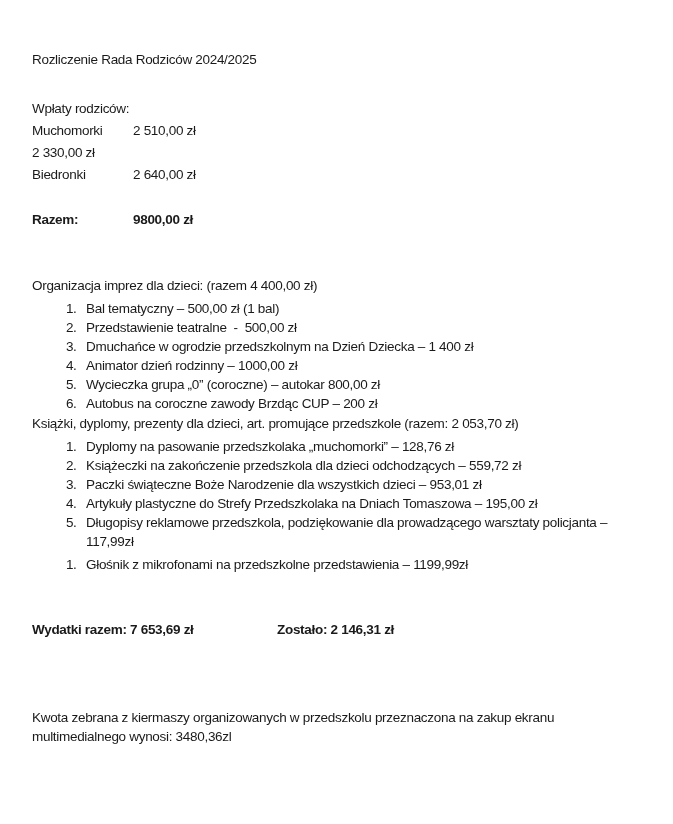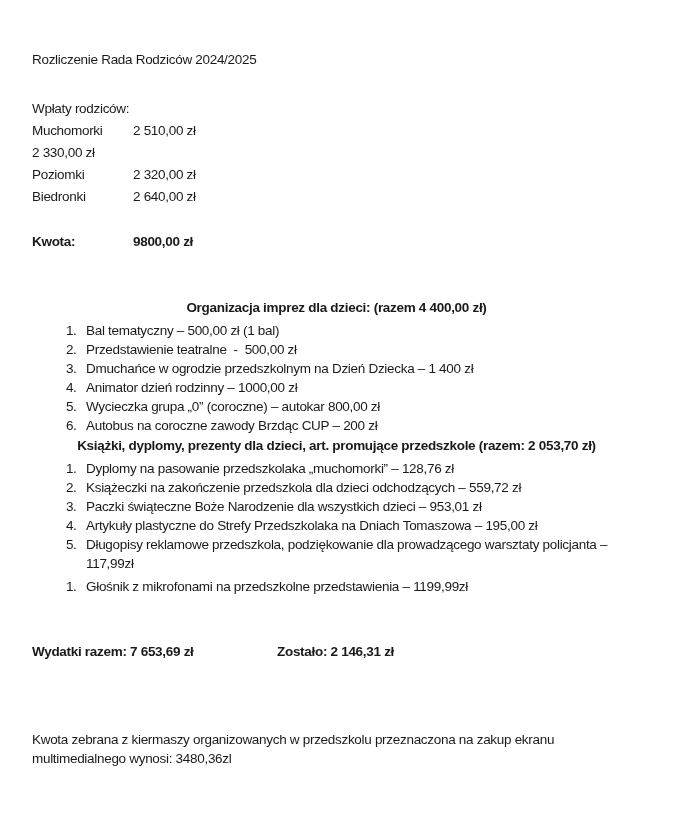--- a/index.html
+++ b/index.html
@@ -37,24 +37,23 @@
   .pay-label { width: 101px; flex: 0 0 auto; }
   .pay-amount { flex: 0 0 auto; }
   .total-row {
     display: flex;
     line-height: 22px;
     margin-top: 23px;
     font-weight: bold;
   }
   .total-label { width: 101px; flex: 0 0 auto; }
   .section-heading {
-    font-weight: bold;
+    font-weight: normal;
     line-height: 19px;
     margin: 0;
-    text-align: center;
   }
   .sec-organizacja { margin-top: 45px; }
   .sec-ksiazki { margin-top: 1px; }
   .sec-inne { margin-top: 9px; }
   ol.items {
     margin: 4px 0 0 0;
     padding: 0 0 0 48px;
     list-style-type: decimal;
   }
   ol.items li {
@@ -86,30 +85,26 @@
     <div class="pay-heading">Wpłaty rodziców:</div>
 
     <div class="pay-row">
       <span class="pay-label">Muchomorki</span>
       <span class="pay-amount">2 510,00 zł</span>
     </div>
     <div class="pay-row">
       <span class="pay-amount">2 330,00 zł</span>
     </div>
     <div class="pay-row">
-      <span class="pay-label">Poziomki</span>
-      <span class="pay-amount">2 320,00 zł</span>
-    </div>
-    <div class="pay-row">
       <span class="pay-label">Biedronki</span>
       <span class="pay-amount">2 640,00 zł</span>
     </div>
 
     <div class="total-row">
-      <span class="total-label">Kwota:</span>
+      <span class="total-label">Razem:</span>
       <span class="total-amount">9800,00 zł</span>
     </div>
   </div>
 
   <div>
     <p class="section-heading sec-organizacja">Organizacja imprez dla dzieci: (razem 4 400,00 zł)</p>
     <ol class="items">
       <li>Bal tematyczny – 500,00 zł (1 bal)</li>
       <li>Przedstawienie teatralne  -  500,00 zł</li>
       <li>Dmuchańce w ogrodzie przedszkolnym na Dzień Dziecka – 1 400 zł</li>

